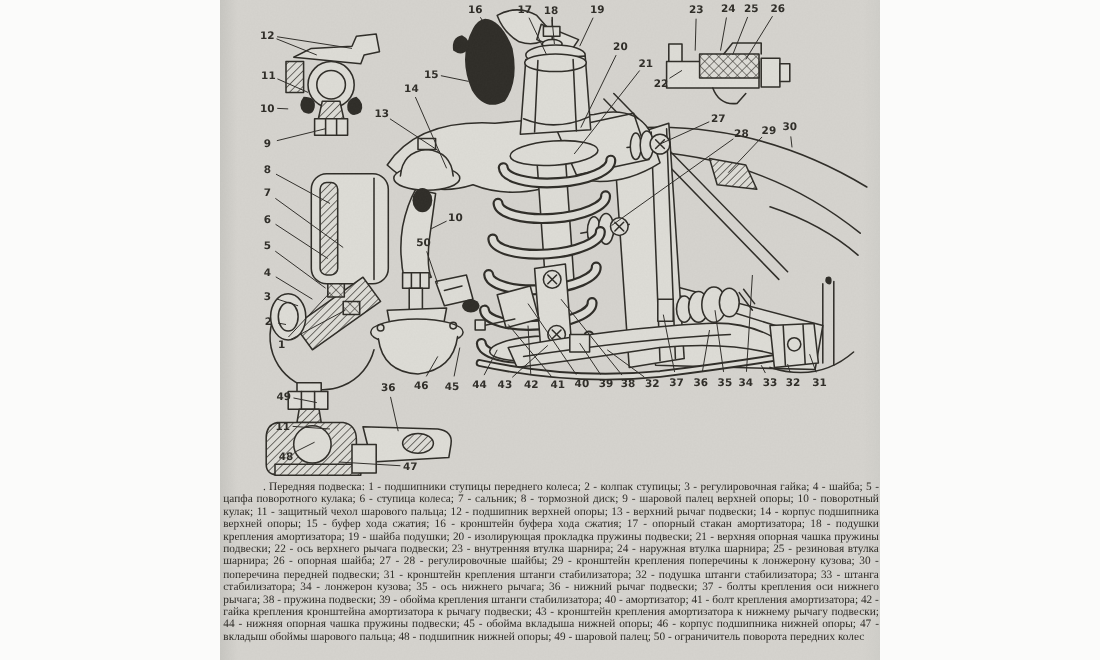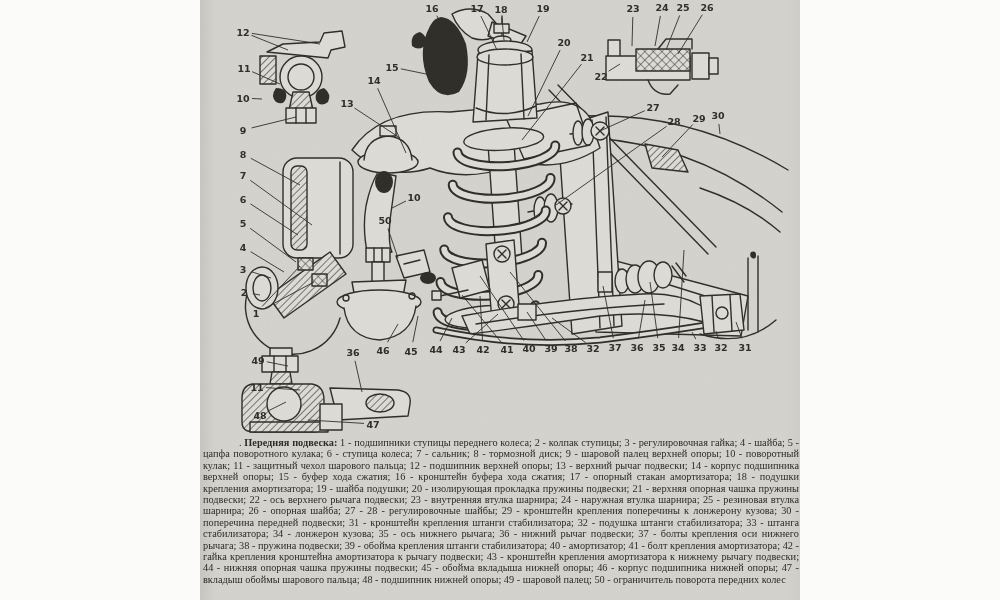--- a/index.html
+++ b/index.html
@@ -12,21 +12,21 @@
     position:absolute;left:200px;top:0;width:600px;height:600px;
     background:linear-gradient(90deg,#c8c7c2 0px,var(--paper,#d6d4cf) 16px,var(--paper,#d6d4cf) 584px,#d0cfca 600px);
   }
   svg.overlay{position:absolute;left:0;top:0;width:1000px;height:600px;pointer-events:none;}
   .caption{
     position:absolute;left:203px;top:437px;width:596px;
     font-size:10.3px;line-height:11.4px;text-align:justify;
     color:var(--ink,#2e2c27);
   }
   .caption p{margin:0;text-indent:36px;}
-  .caption b{font-weight:bold;}
+  .caption b{font-weight:normal;}
   
   .s{stroke:var(--ink,#2e2c27);fill:none;stroke-width:1.4;stroke-linejoin:round;stroke-linecap:round;}
   .f{fill:var(--fill_light,#deddd7);}
   .dark{fill:var(--ink,#2e2c27);stroke:none;}
   .hatch{fill:url(#hatch);}
   .xhatch{fill:url(#xhatch);}
   .coil-ink{stroke:var(--ink,#2e2c27);stroke-width:10;fill:none;stroke-linecap:round;}
   .coil-lite{stroke:var(--fill_light,#deddd7);stroke-width:6;fill:none;stroke-linecap:round;}
   .tube-ink{stroke:var(--ink,#2e2c27);stroke-width:7;fill:none;stroke-linecap:round;}
   .tube-lite{stroke:var(--fill_light,#deddd7);stroke-width:3.5;fill:none;stroke-linecap:round;}

